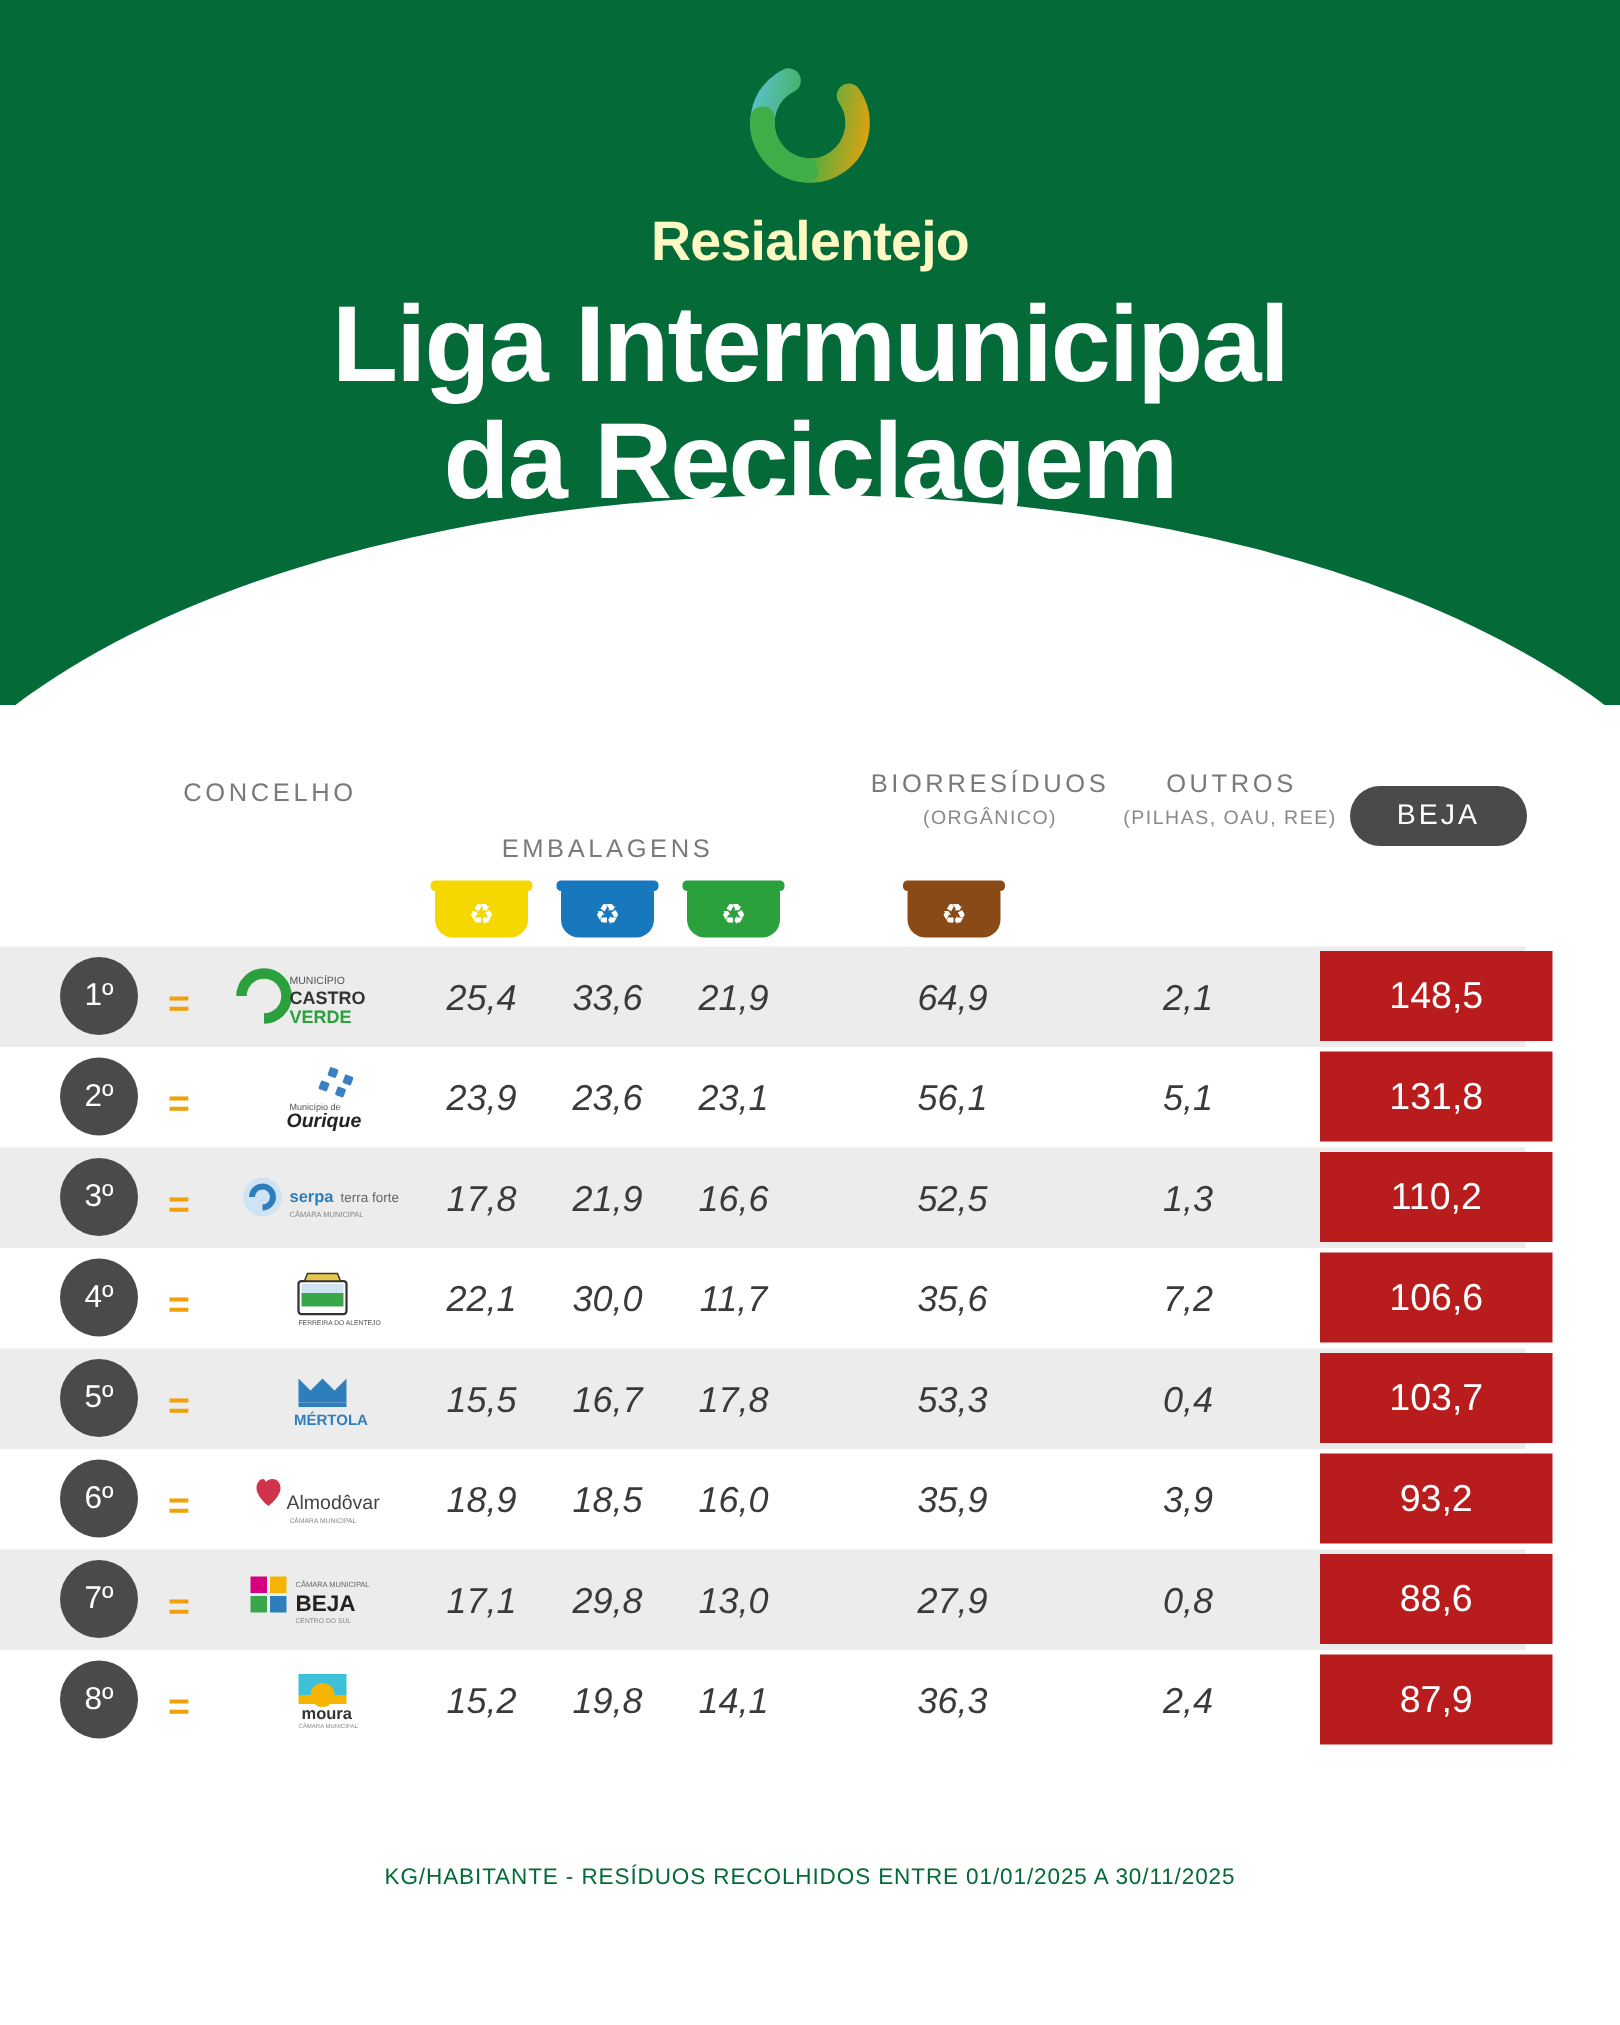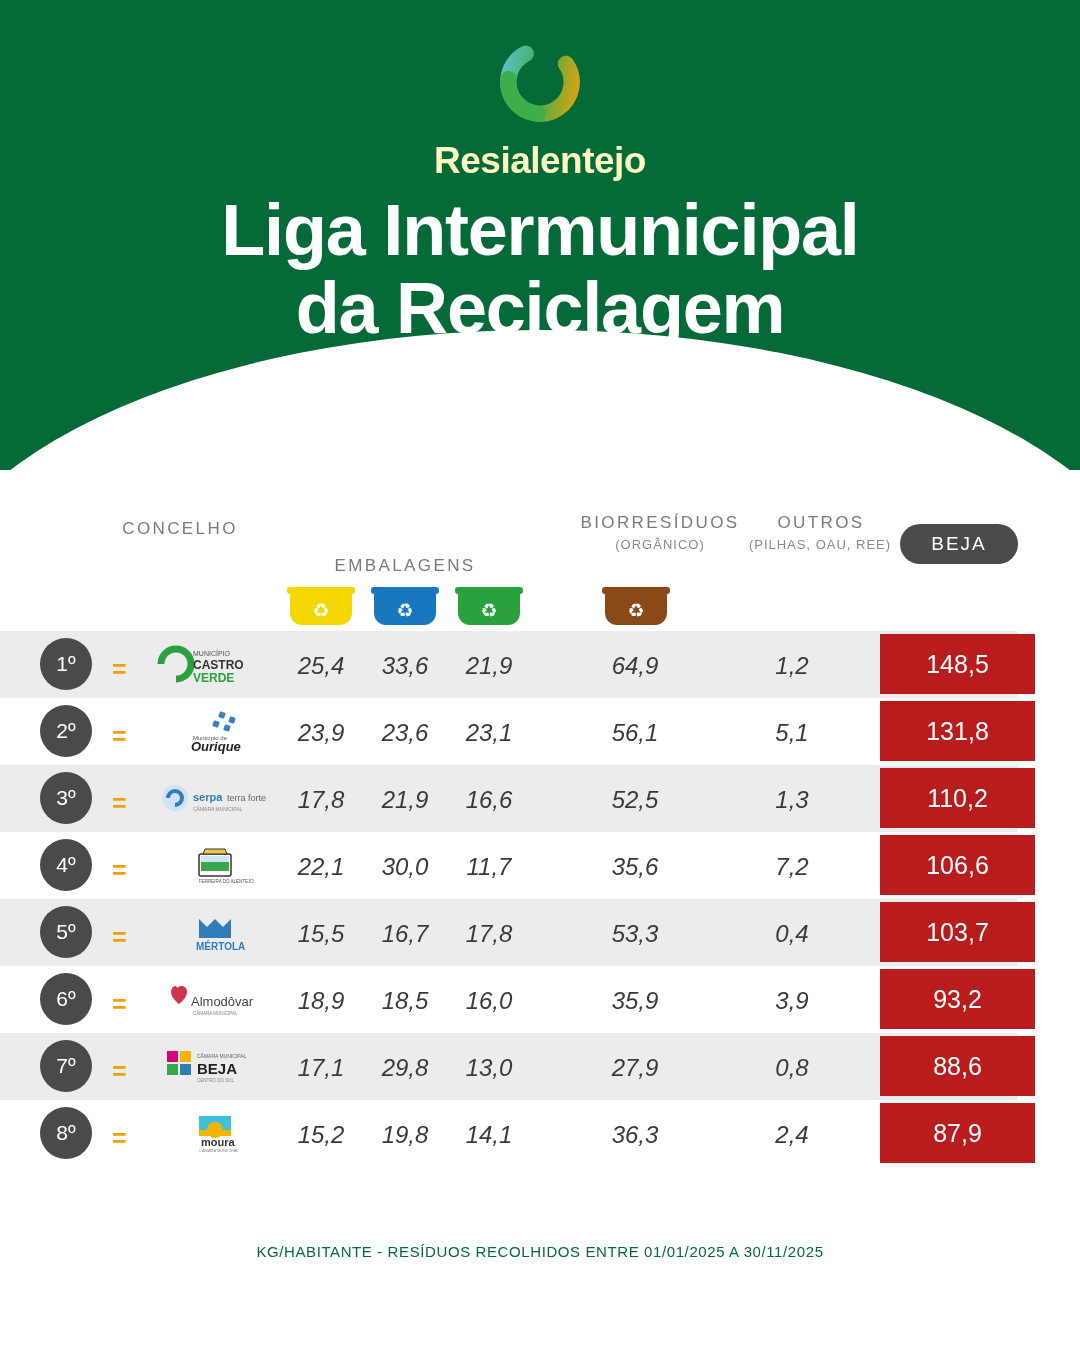--- a/index.html
+++ b/index.html
@@ -301,21 +301,21 @@
         <path d="M8 23a15 15 0 1 1 15 15" fill="none" stroke="#2aa13c" stroke-width="7"></path>
         <text x="40" y="15" font-size="7" fill="#555" font-family="Liberation Sans, sans-serif">MUNICÍPIO</text>
         <text x="40" y="28" font-size="12" font-weight="bold" fill="#333" font-family="Liberation Sans, sans-serif">CASTRO</text>
         <text x="40" y="41" font-size="12" font-weight="bold" fill="#2aa13c" font-family="Liberation Sans, sans-serif">VERDE</text>
       </svg>
     </div>
     <div class="val v1">25,4</div>
     <div class="val v2">33,6</div>
     <div class="val v3">21,9</div>
     <div class="val v4">64,9</div>
-    <div class="val v5">1,2</div>
+    <div class="val v5">2,1</div>
     <div class="total-cell">148,5</div>
   </div>
 
   <div class="row">
     <div class="rank">2º</div>
     <div class="eq">=</div>
     <div class="logo-cell">
       <svg class="muni-logo" viewBox="0 0 124 46">
         <g fill="#3a7fc1">
           <rect x="66" y="4" width="6" height="6" rx="1" transform="rotate(20 69 7)"></rect>

